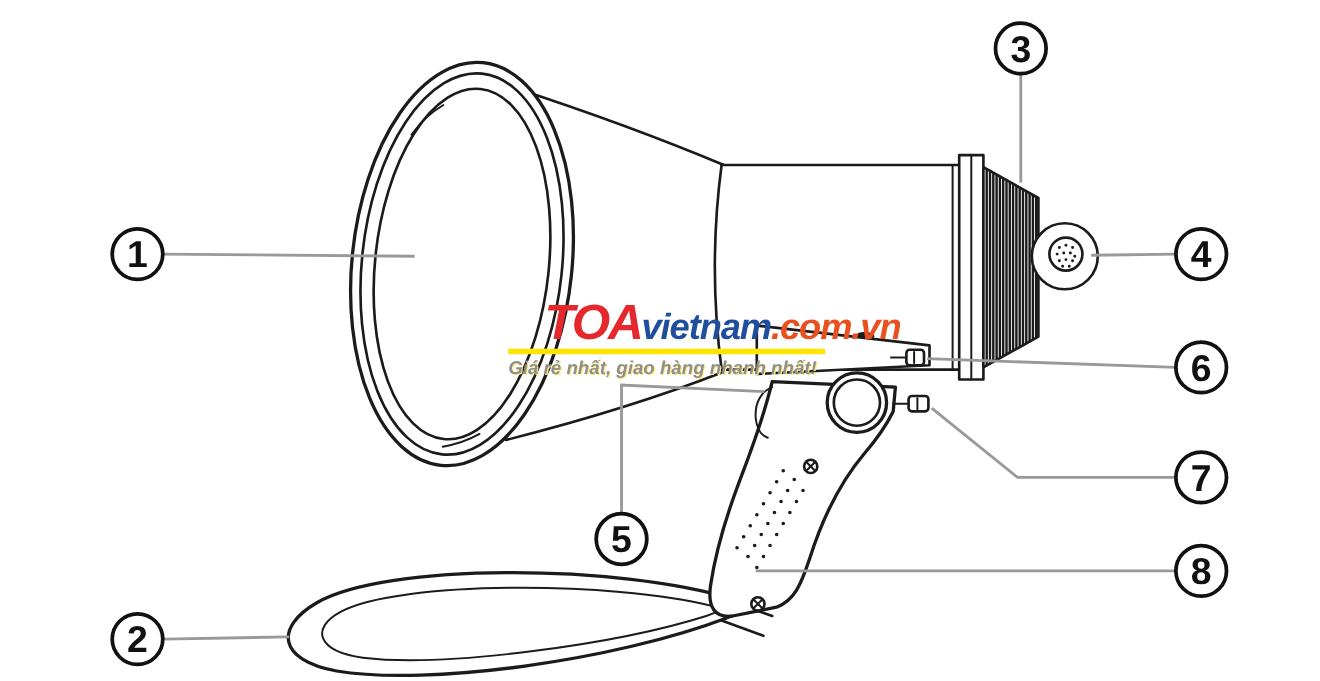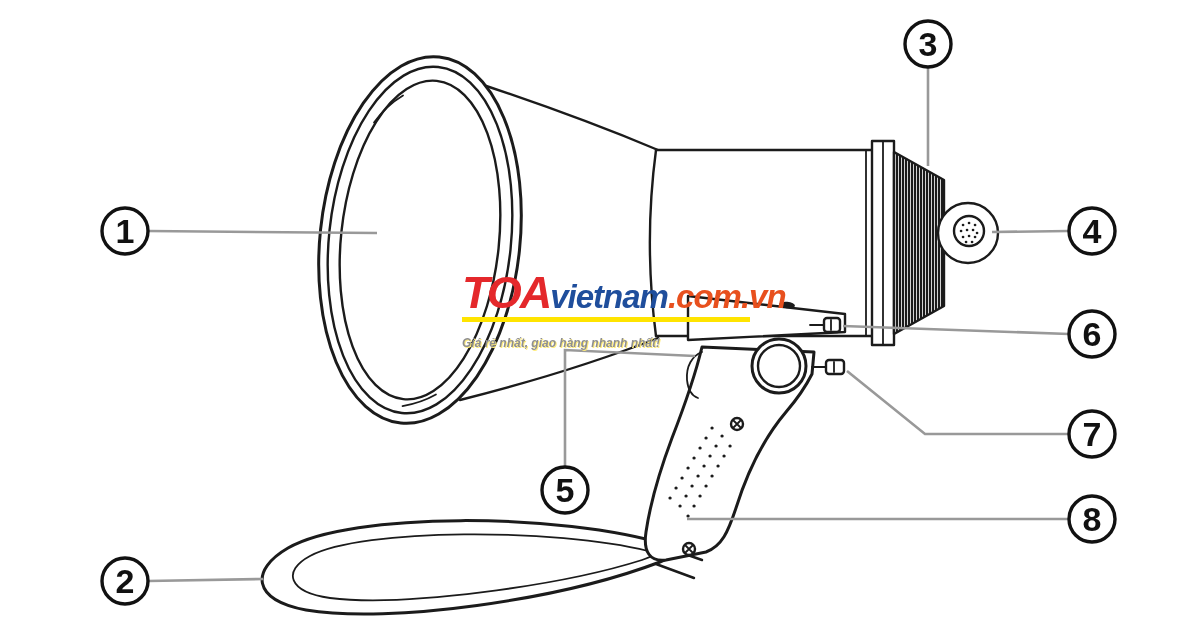--- a/index.html
+++ b/index.html
@@ -14,26 +14,26 @@
   .lnthin{fill:none;stroke:#1b1b1b;stroke-width:1.8;stroke-linecap:round;}
   .dots{fill:none;stroke:#1b1b1b;stroke-width:3.2;stroke-linecap:round;}
   .micdots{fill:none;stroke:#1b1b1b;stroke-width:2.6;stroke-linecap:round;}
   .leader{fill:none;stroke:#999999;stroke-width:2.6;}
   .co{fill:#ffffff;stroke:#111111;stroke-width:3.4;}
   .co-num{font-family:"Liberation Sans",sans-serif;font-size:34px;font-weight:bold;
           fill:#111111;text-anchor:middle;}
 
   
   .watermark{position:absolute;left:462px;top:270px;width:310px;z-index:5;}
-  .wm-brand{font-style:italic;font-weight:bold;white-space:nowrap;line-height:1;}
+  .wm-brand{font-style:italic;font-weight:bold;white-space:nowrap;line-height:1;margin-left:33px;}
   .wm-toa{font-size:45px;color:#e4282b;letter-spacing:-2px;}
   .wm-vn{font-size:33px;color:#1f4e9c;letter-spacing:-1px;}
   .wm-suffix{font-size:33px;color:#e8501e;letter-spacing:-1px;}
   .wm-underline{width:288px;height:5px;background:#ffe400;margin-top:2px;}
-  .wm-tagline{margin-top:14px;font-size:12px;font-style:italic;font-weight:bold;
+  .wm-tagline{margin-top:3px;font-size:17px;font-style:italic;font-weight:bold;
               color:#8f8f8f;text-shadow:1px 1px 0 #ffec7a;white-space:nowrap;}
 </style>
 </head>
 <body>
 
 <div class="stage">
 
   <svg width="1200" height="619" viewBox="0 0 1200 619">
 
     <g>

